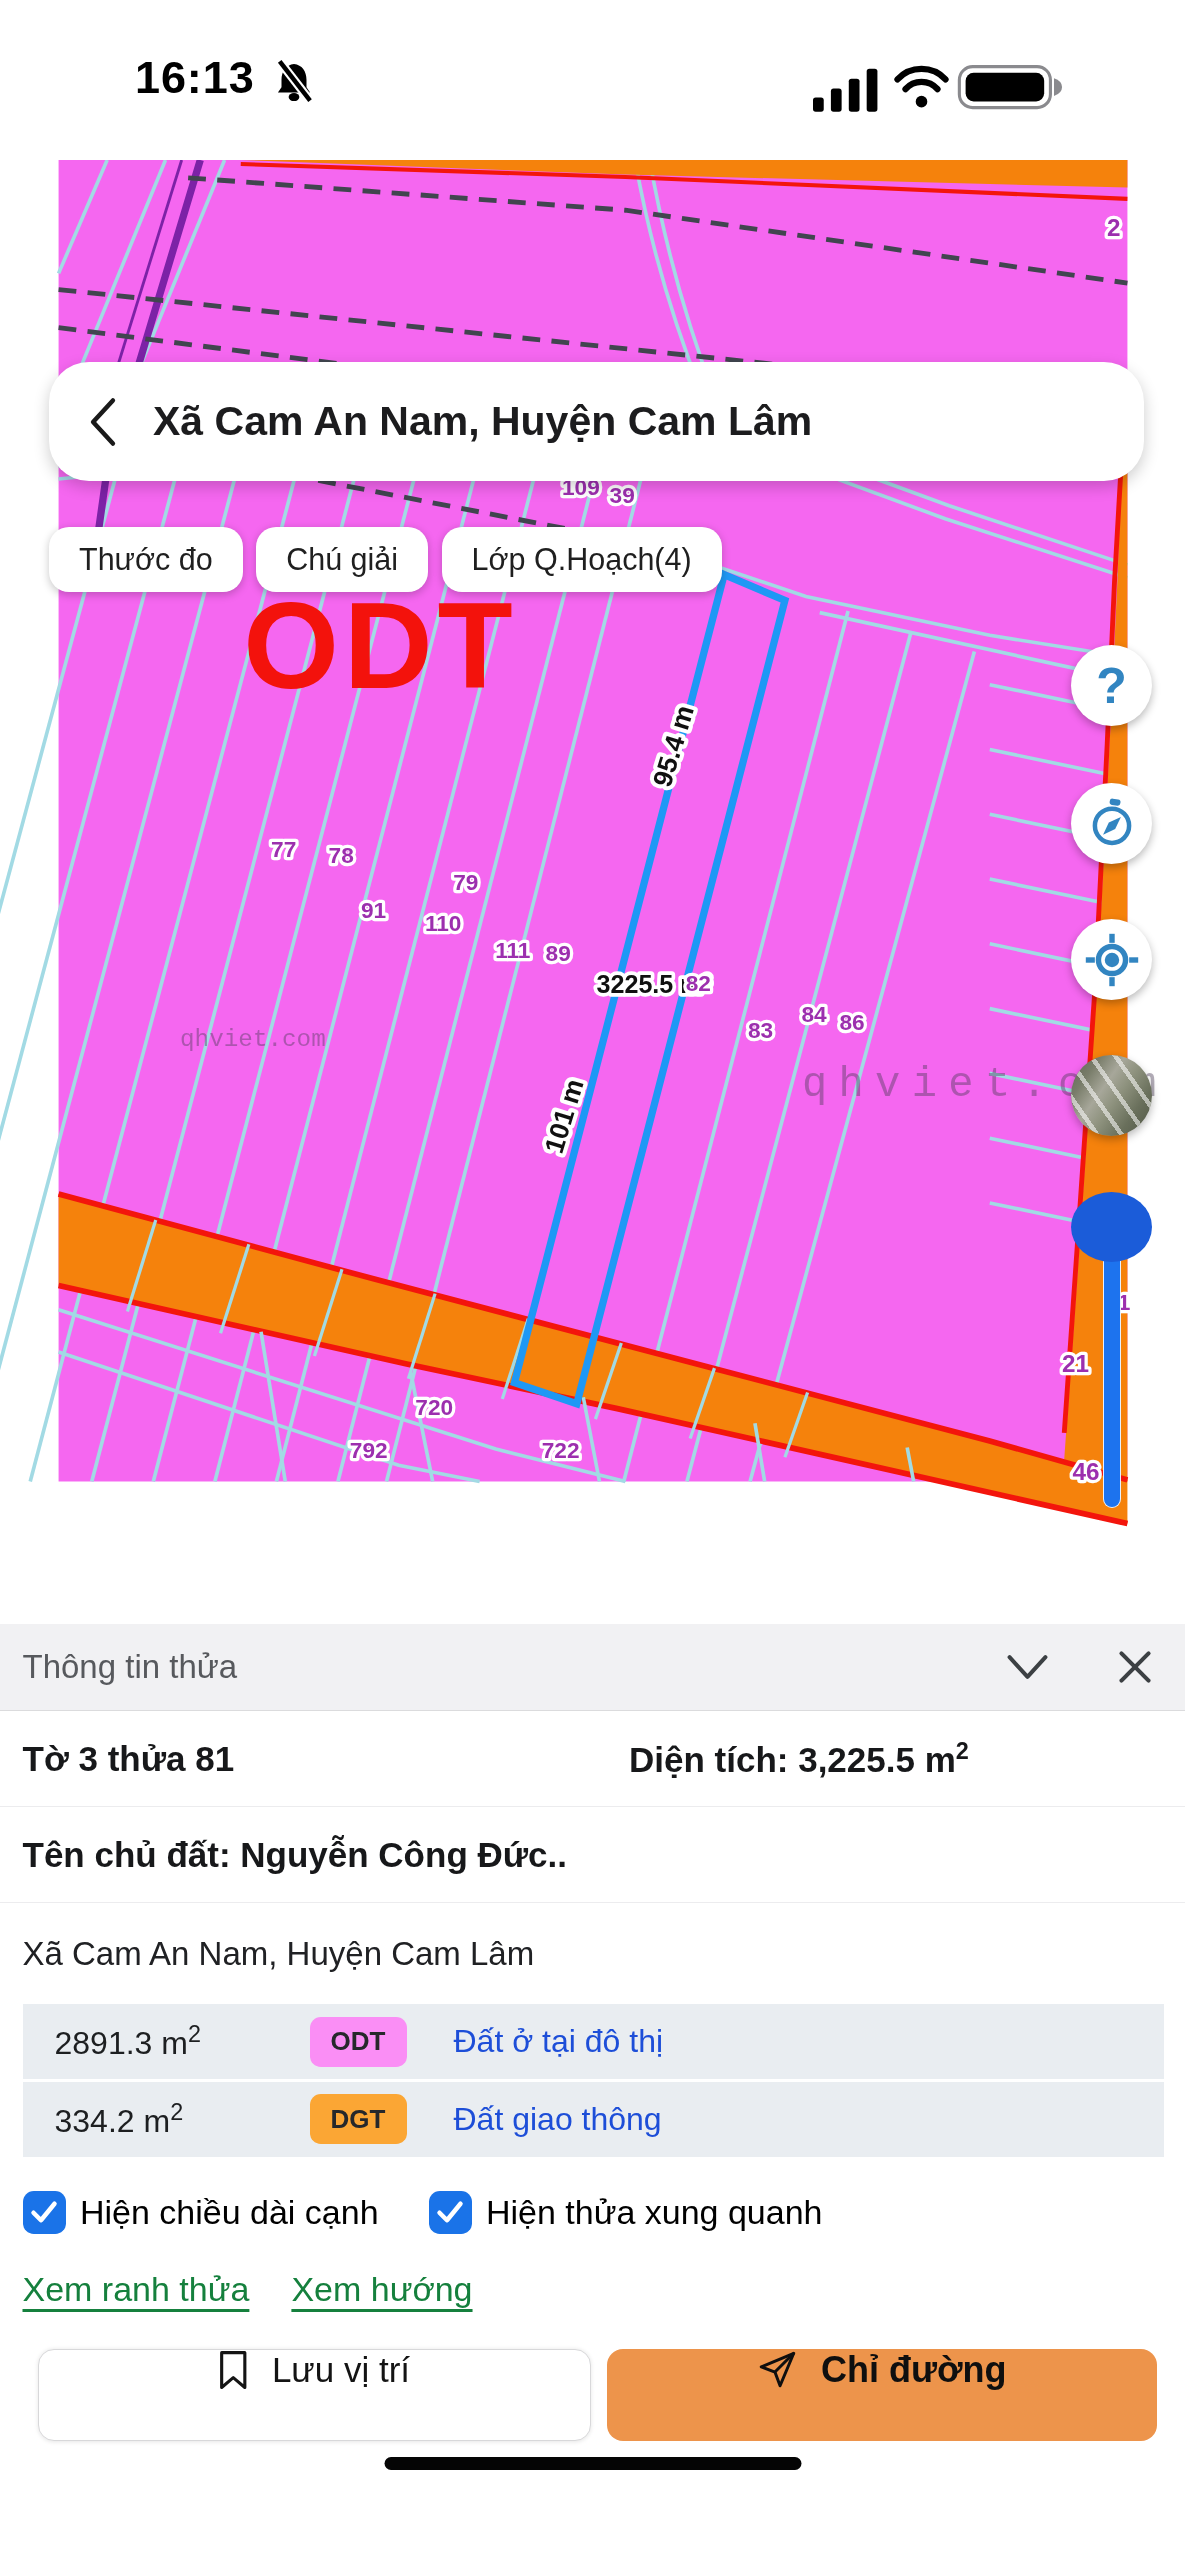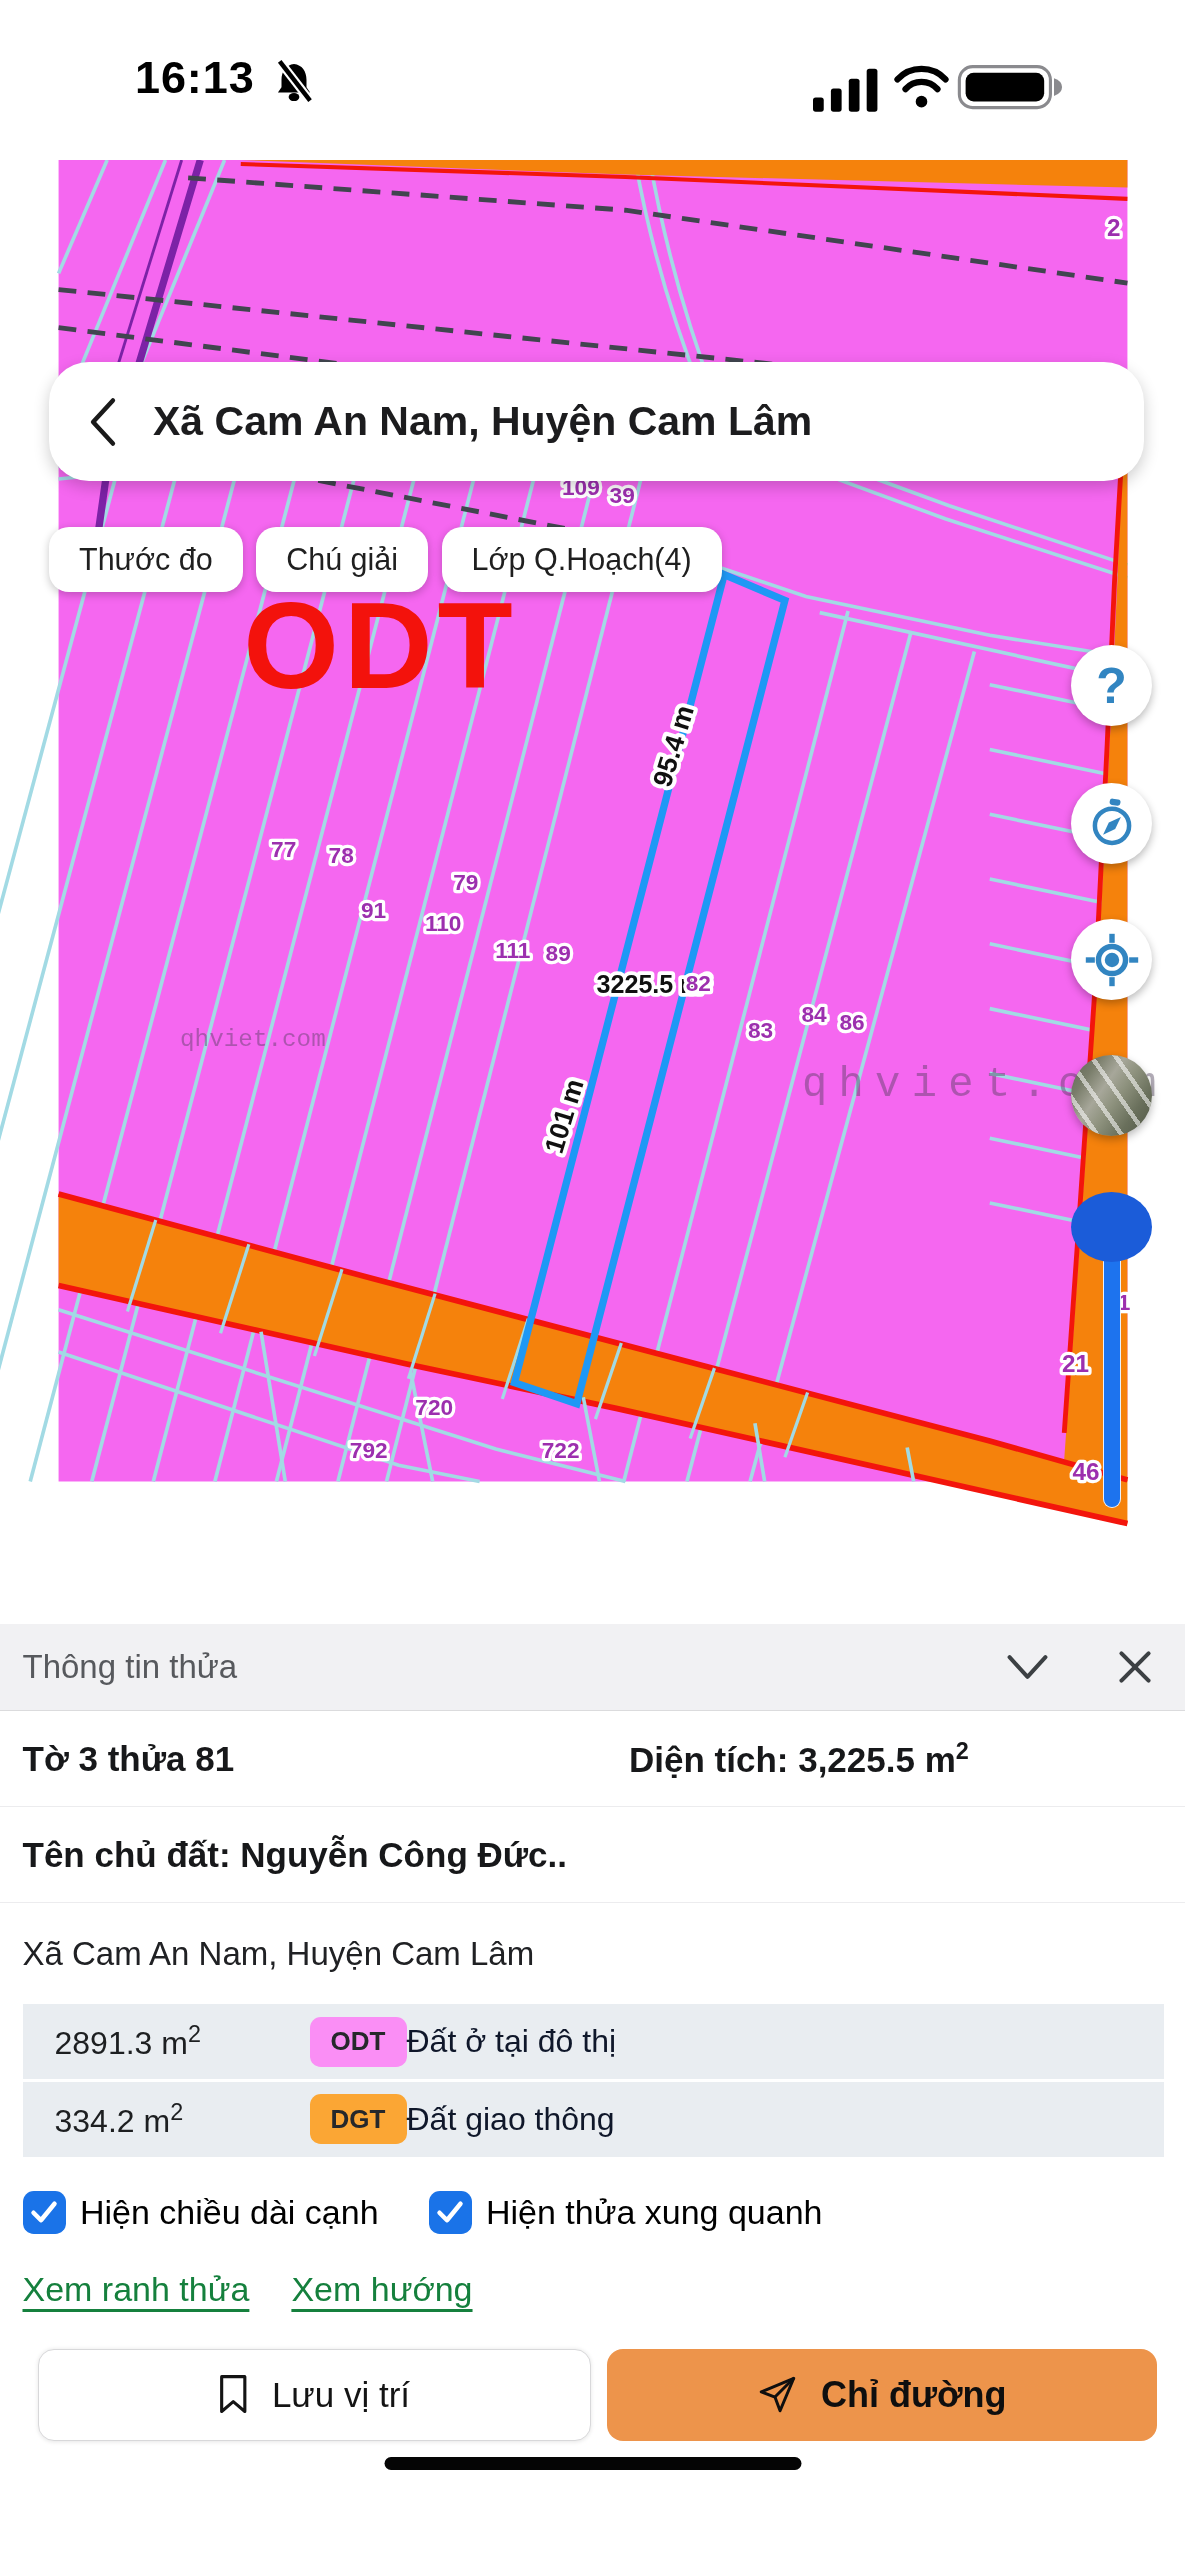--- a/index.html
+++ b/index.html
@@ -59,34 +59,34 @@
   .cellL{position:absolute;left:22.5px;top:50%;transform:translateY(-50%);font-size:35px;font-weight:700;color:#17181a;white-space:nowrap;}
   .cellR{position:absolute;left:629px;top:50%;transform:translateY(-50%);font-size:35px;font-weight:700;color:#17181a;white-space:nowrap;}
   .addr-t{position:absolute;left:22.5px;top:50%;transform:translateY(-50%);font-size:33px;color:#202124;white-space:nowrap;}
   sup{font-size:23.4px;}
 
   .land{margin:0 22.5px;}
   .land-row{height:75px;background:#E9EDF1;display:flex;align-items:center;margin-bottom:2.7px;}
   .land-area{flex:0 0 287px;padding-left:32px;font-size:32px;color:#1d1f21;box-sizing:border-box;}
   .land-badge{min-width:97px;height:50px;border-radius:10.8px;display:flex;align-items:center;justify-content:center;
       font-size:26px;font-weight:700;color:#26282b;box-sizing:border-box;padding:0 10.8px;}
-  .land-desc{font-size:32px;color:#0f172a;}
+  .land-desc{margin-left:47px;font-size:32px;color:#1d4ed8;}
 
   .check-row{margin-top:34px;padding-left:22.5px;display:flex;align-items:center;}
   .checkbox{width:43px;height:43px;border-radius:10.8px;background:#1A73E8;display:flex;align-items:center;justify-content:center;flex:0 0 auto;}
   .check-label{margin-left:14.4px;font-size:34px;color:#000000;white-space:nowrap;}
   .check-group{display:flex;align-items:center;}
   .check-group + .check-group{margin-left:50px;}
 
   .links-row{margin-top:36px;padding-left:22.5px;display:flex;gap:42px;}
   .glink{font-size:34px;color:#15803D;font-weight:500;text-decoration:underline;
          text-decoration-thickness:2.7px;text-underline-offset:8px;white-space:nowrap;}
 
   .btn-row{margin-top:40px;display:flex;padding:0 29px 0 38px;gap:16px;}
-  .btn{flex:1;height:92px;border-radius:16px;display:flex;align-items:center;justify-content:center;gap:23px;box-sizing:border-box;}
+  .btn{flex:1;height:92px;border-radius:16px;display:flex;align-items:flex-start;justify-content:center;gap:23px;box-sizing:border-box;}
   .btn.save{background:#fff;border:1.8px solid #D8D8DA;box-shadow:0 0.9px 4.5px rgba(0,0,0,.10);
             font-size:35px;font-weight:500;color:#141414;}
   .btn.dir{background:#ED944B;font-size:36px;font-weight:600;color:#0f0f0f;}
 
   .home-bar{position:absolute;left:50%;transform:translateX(-50%);bottom:30px;width:417px;height:13.5px;
             border-radius:7.2px;background:#050505;}
 
   
   text.halo{paint-order:stroke;stroke:#ffffff;stroke-linejoin:round;}
 </style>

